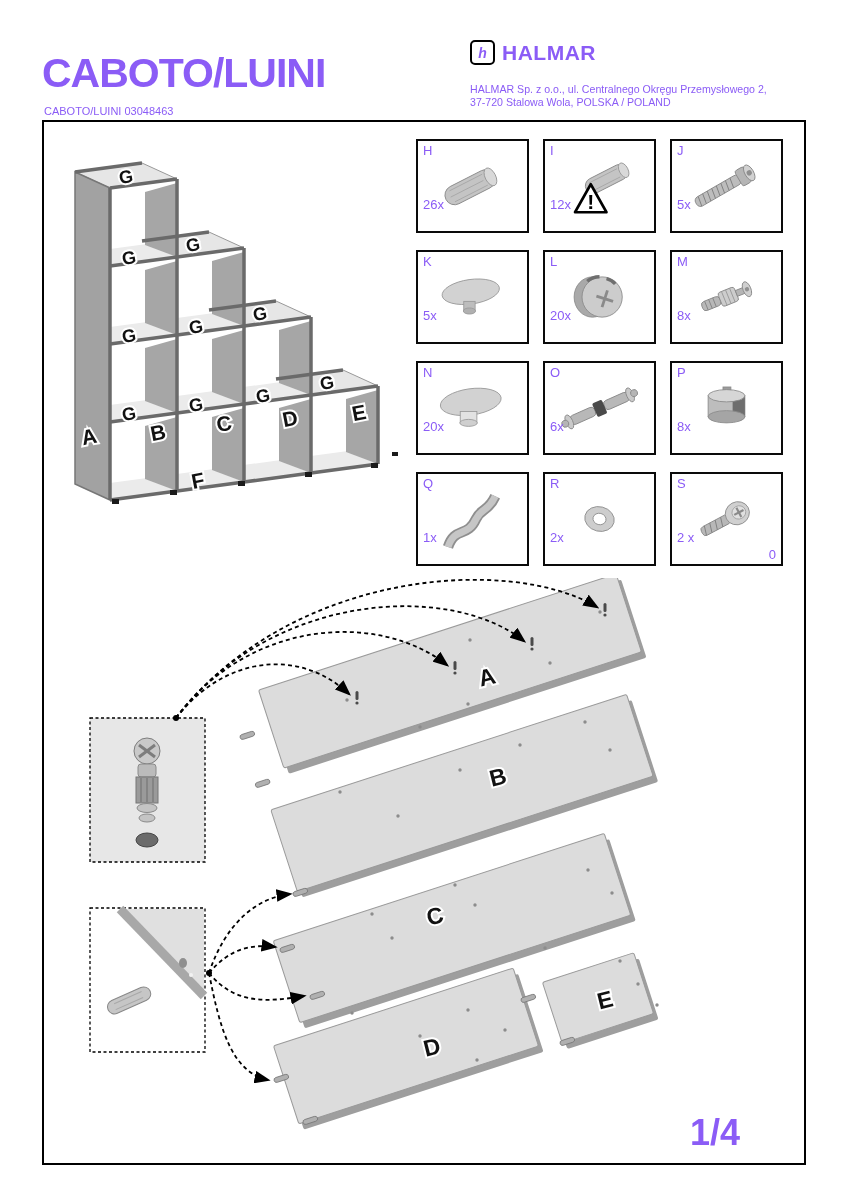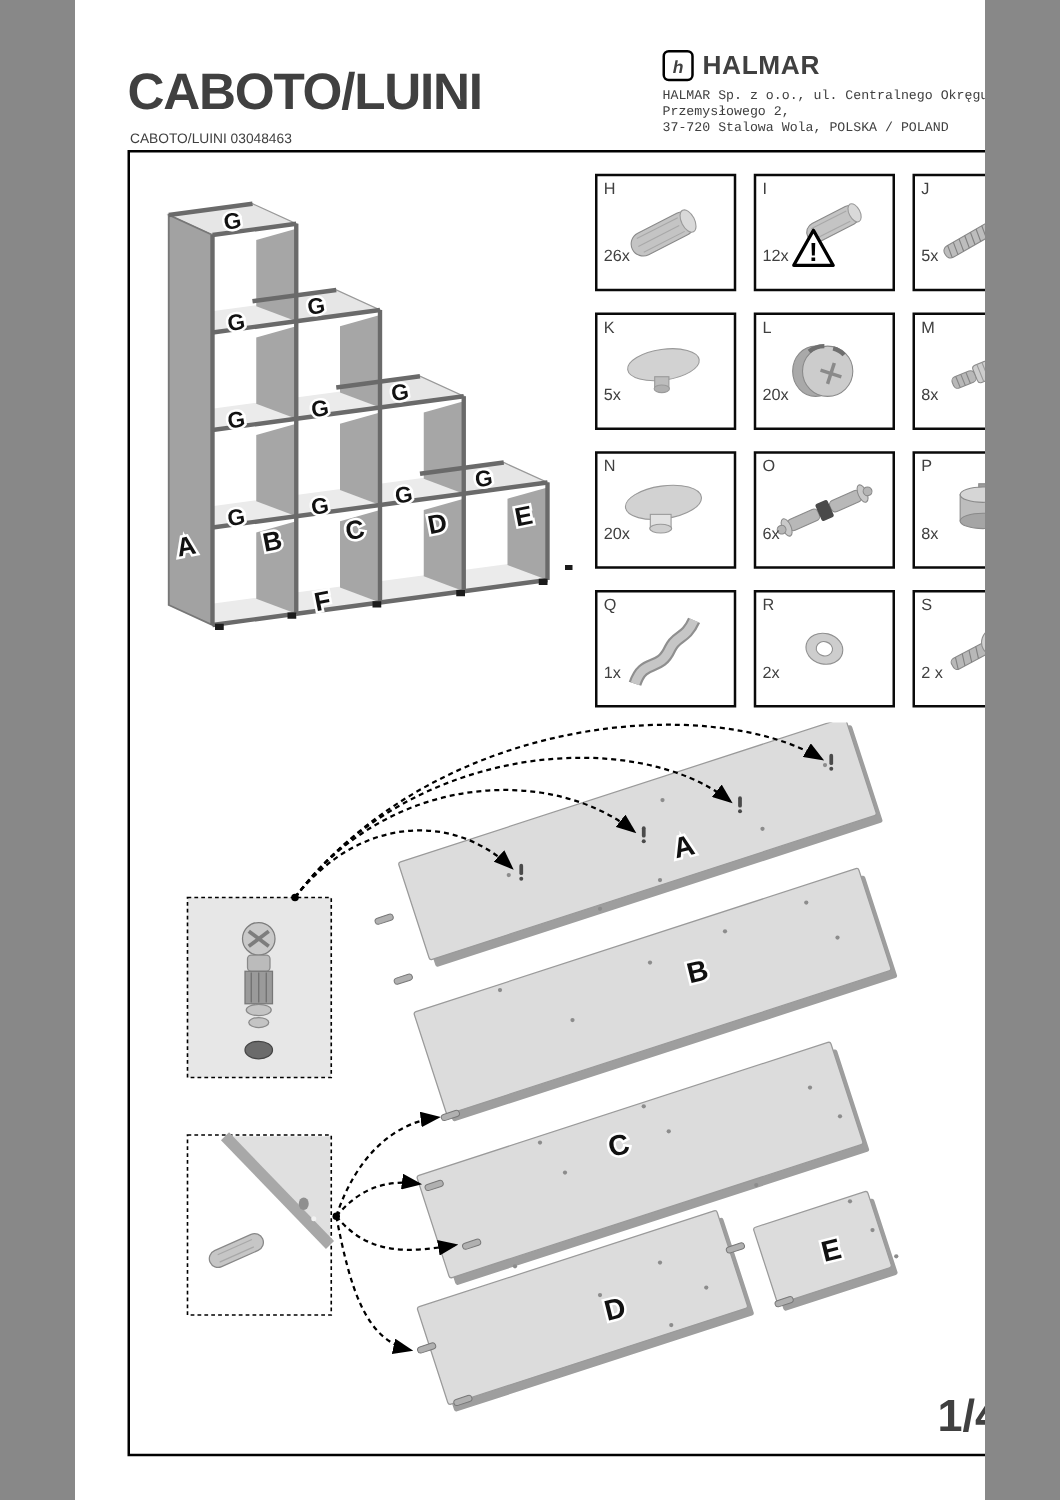--- a/index.html
+++ b/index.html
@@ -1,25 +1,25 @@
 <!DOCTYPE html>
 <html><head>
 <meta charset="utf-8">
 <style>
   html,body{margin:0;padding:0;background:#888;}
-  .page{position:relative;width:728px;height:1200px;background:#ffffff;margin:0 auto;
-        font-family:"Liberation Sans",sans-serif;color:#404040;overflow:hidden;}
+  .page{position:relative;width:848px;height:1200px;background:#ffffff;margin:0 auto;
+        font-family:"Liberation Sans",sans-serif;color:#8b5cf6;overflow:hidden;}
   
   .title{position:absolute;left:42px;top:50px;font-size:41px;font-weight:bold;letter-spacing:-1px;}
   .brand{position:absolute;left:470px;top:40px;width:336px;}
   .brand-top{display:flex;align-items:center;gap:7px;}
   .logo-box{width:21px;height:21px;border:2px solid #000;border-radius:5px;display:flex;
             align-items:center;justify-content:center;font-size:14px;font-weight:bold;font-style:italic;}
   .brand-name{font-size:21px;font-weight:bold;letter-spacing:0.5px;}
-  .brand-addr{margin-top:6px;font-size:10.6px;line-height:13px;font-family:Liberation Mono, monospace;}
+  .brand-addr{margin-top:18px;font-size:10.6px;line-height:13px;}
   .doc-code{position:absolute;left:44px;top:105px;font-size:11px;}
   
   .frame{position:absolute;left:42px;top:120px;width:760px;height:1041px;border:2px solid #000;}
   
   .hw-grid{position:absolute;left:416px;top:139px;display:grid;
            grid-template-columns:repeat(3,113px);grid-auto-rows:94px;column-gap:14px;row-gap:17px;}
   .hw-cell{position:relative;border:2px solid #0a0a0a;background:#fff;}
   .hw-id{position:absolute;left:5px;top:2px;font-size:13px;}
   .hw-qty{position:absolute;left:5px;bottom:19px;font-size:13px;}
   .hw-extra{position:absolute;right:5px;bottom:2px;font-size:13px;}

